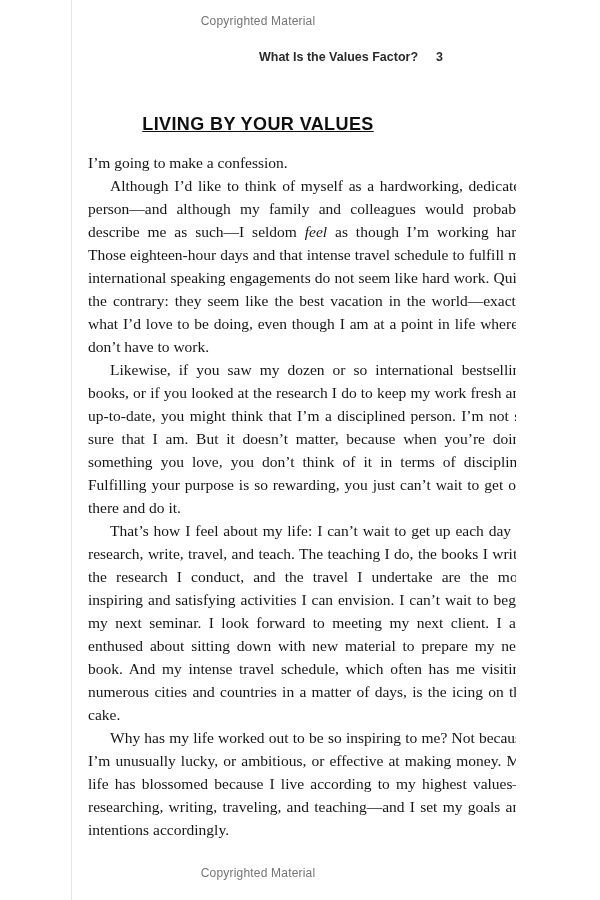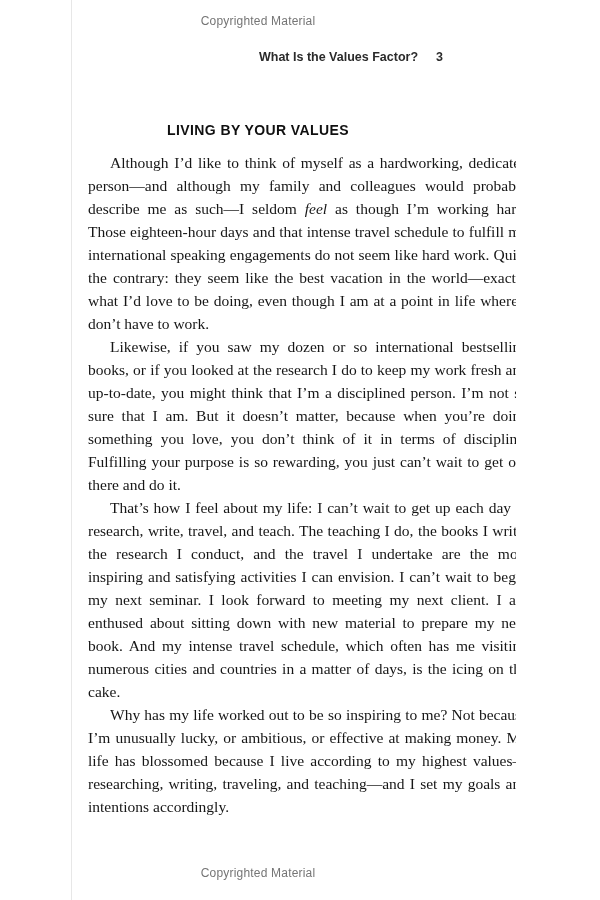--- a/index.html
+++ b/index.html
@@ -50,27 +50,28 @@
     font-weight: bold;
     font-size: 12.5px;
     color: #2b2b2b;
   }
 
   .chapter-heading {
     position: absolute;
     top: 110px;
     left: 0;
     right: 0;
-    margin: 12px;
+    margin: 4px;
     text-align: center;
     font-family: "Liberation Sans", sans-serif;
     font-weight: bold;
-    font-size: 14px;
+    font-size: 18px;
     letter-spacing: 0.4px;
     color: #101010;
+    text-decoration: underline;
   }
 
   .body-text {
     position: absolute;
     top: 151px;
     left: 88px;
     width: 440px;
     font-family: "Liberation Serif", serif;
     font-size: 15.5px;
     line-height: 23px;
@@ -92,20 +93,21 @@
   <div class="copyright top">Copyrighted Material</div>
 
   <div class="running-header">
     <span class="rh-title">What Is the Values Factor?</span>
     <span class="rh-page">3</span>
   </div>
 
   <h1 class="chapter-heading">LIVING BY YOUR VALUES</h1>
 
   <div class="body-text">
+      <p class="para"><span>I’m going to make a confession.</span></p>
       <p class="para indent"><span>Although I’d like to think of myself as a hardworking, dedicated person—and although my family and colleagues would probably describe me as such—I seldom </span><em>feel</em><span> as though I’m working hard. Those eighteen-hour days and that intense travel schedule to fulfill my international speaking engagements do not seem like hard work. Quite the contrary: they seem like the best vacation in the world—exactly what I’d love to be doing, even though I am at a point in life where I don’t have to work.</span></p>
       <p class="para indent"><span>Likewise, if you saw my dozen or so international bestselling books, or if you looked at the research I do to keep my work fresh and up-to-date, you might think that I’m a disciplined person. I’m not so sure that I am. But it doesn’t matter, because when you’re doing something you love, you don’t think of it in terms of discipline. Fulfilling your purpose is so rewarding, you just can’t wait to get out there and do it.</span></p>
       <p class="para indent"><span>That’s how I feel about my life: I can’t wait to get up each day to research, write, travel, and teach. The teaching I do, the books I write, the research I conduct, and the travel I undertake are the most inspiring and satisfying activities I can envision. I can’t wait to begin my next seminar. I look forward to meeting my next client. I am enthused about sitting down with new material to prepare my next book. And my intense travel schedule, which often has me visiting numerous cities and countries in a matter of days, is the icing on the cake.</span></p>
       <p class="para indent"><span>Why has my life worked out to be so inspiring to me? Not because I’m unusually lucky, or ambitious, or effective at making money. My life has blossomed because I live according to my highest values—researching, writing, traveling, and teaching—and I set my goals and intentions accordingly.</span></p>
     </div>
 
   <div class="copyright bottom">Copyrighted Material</div>
 
 </div>
 

